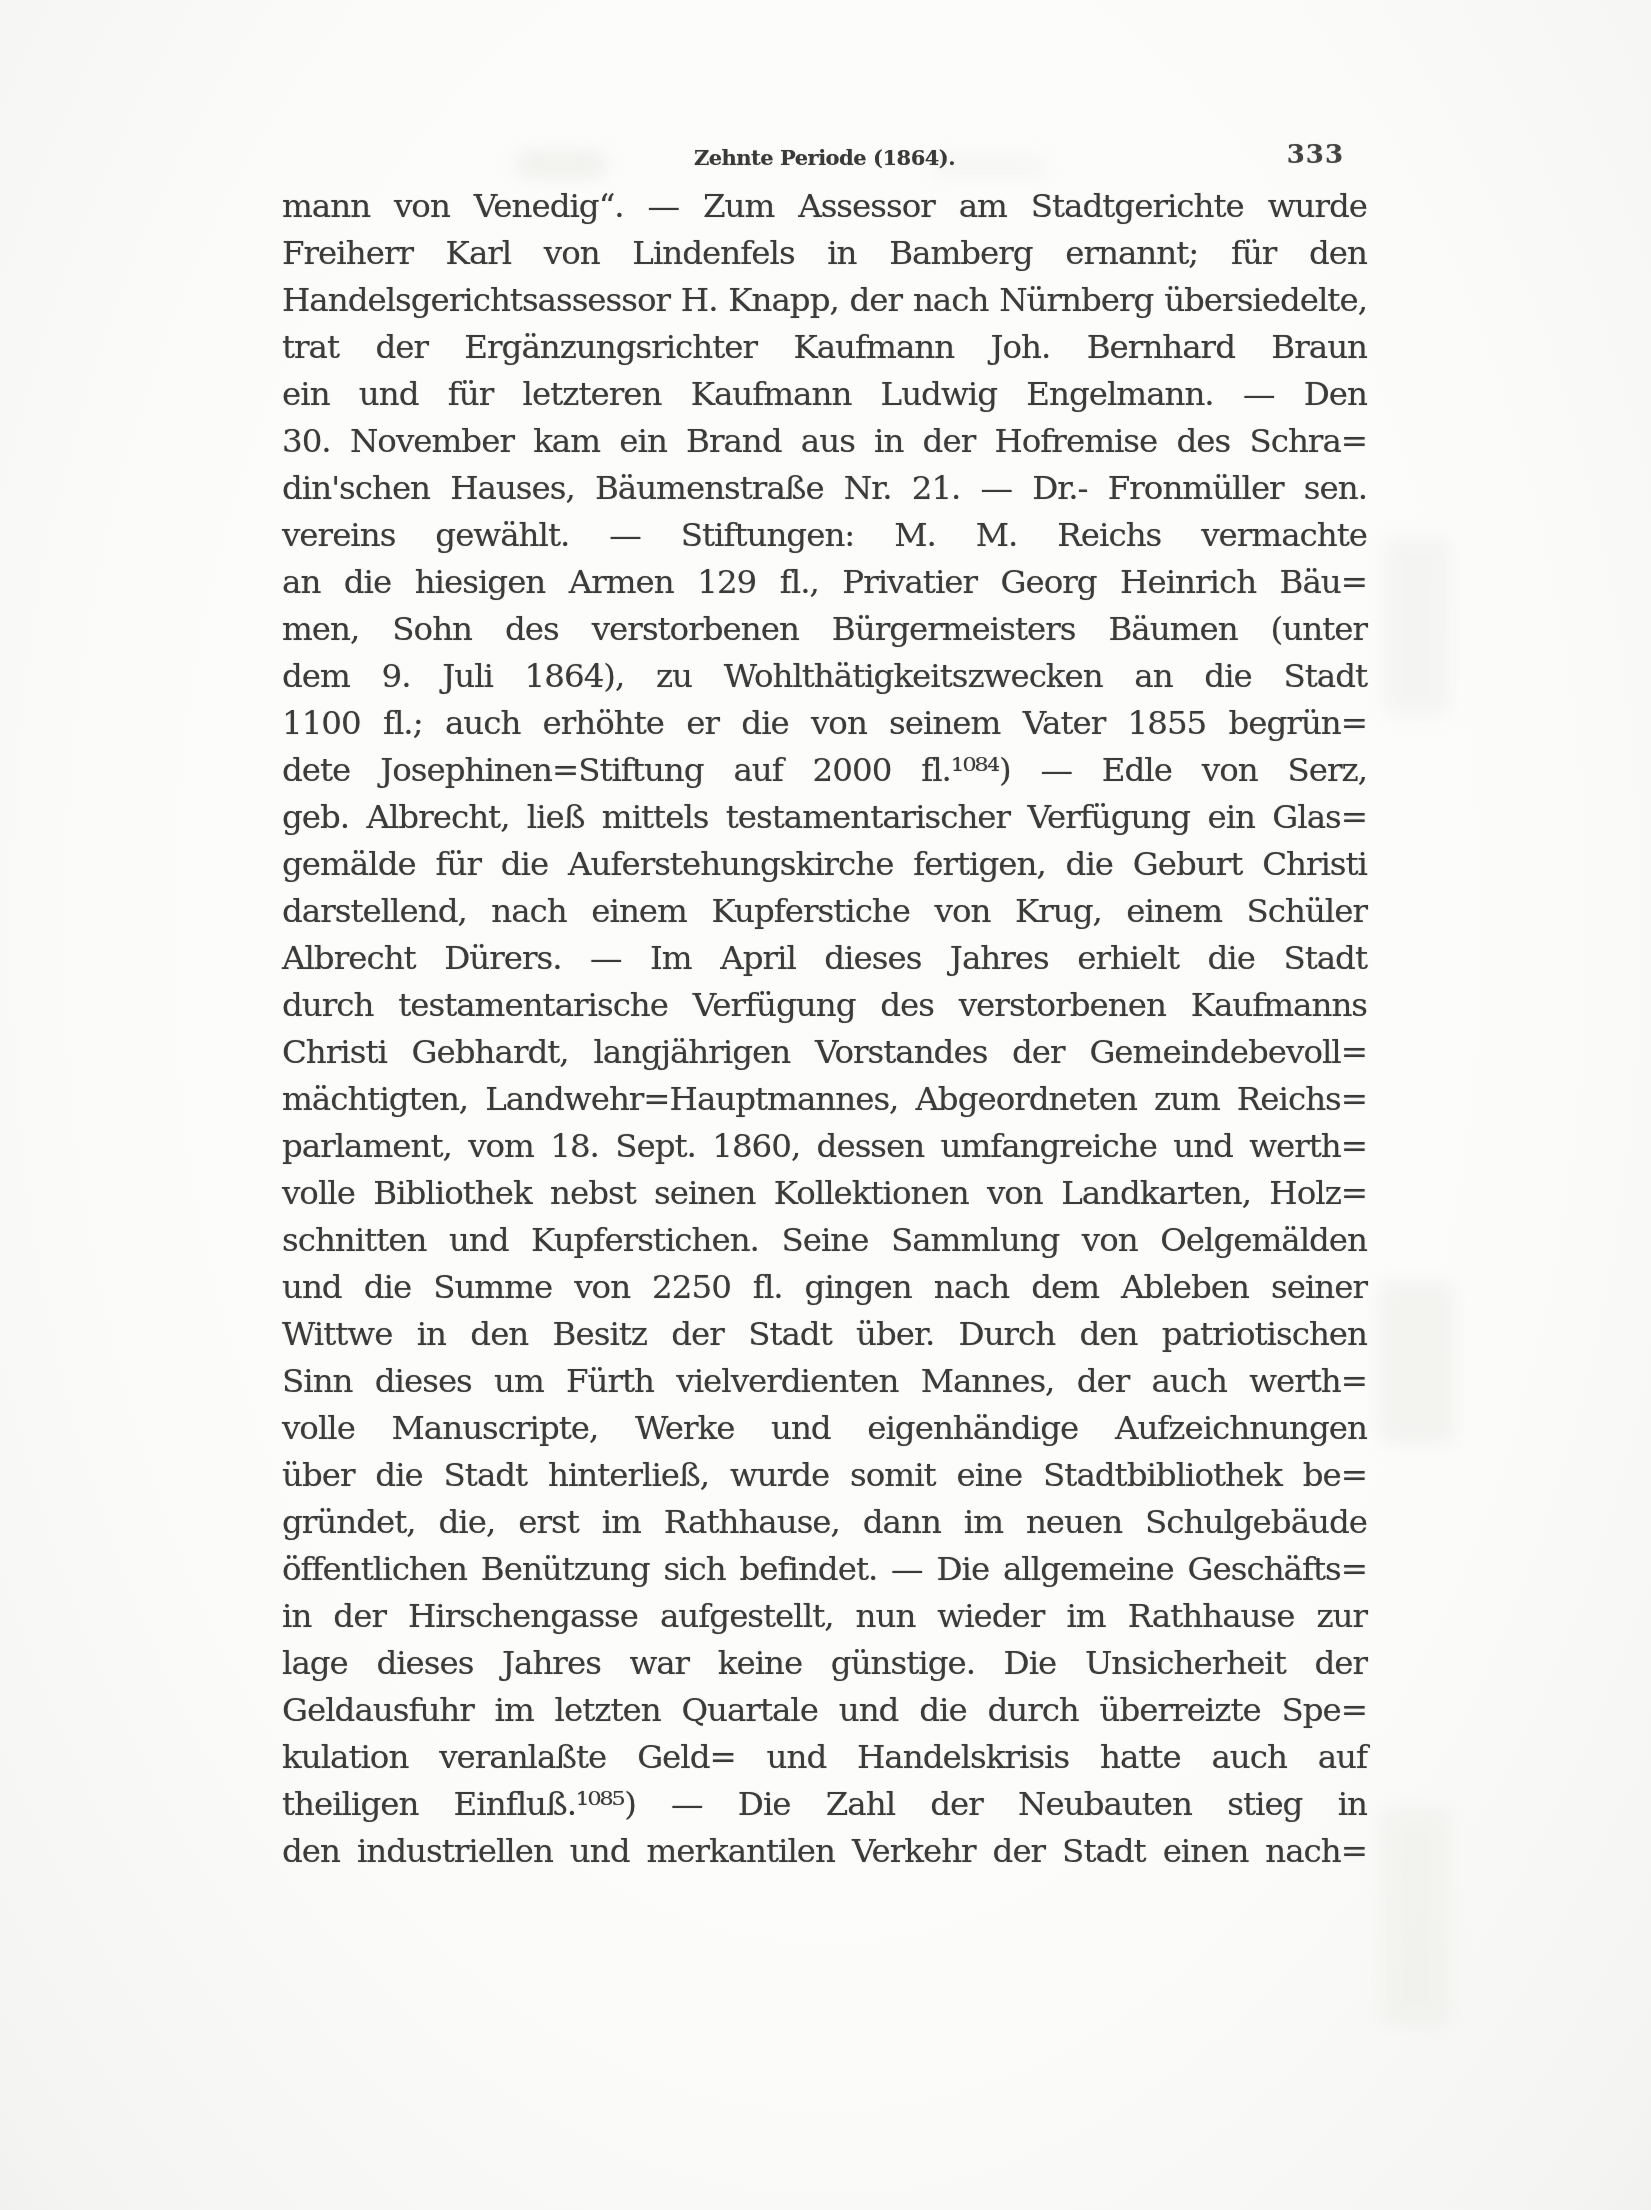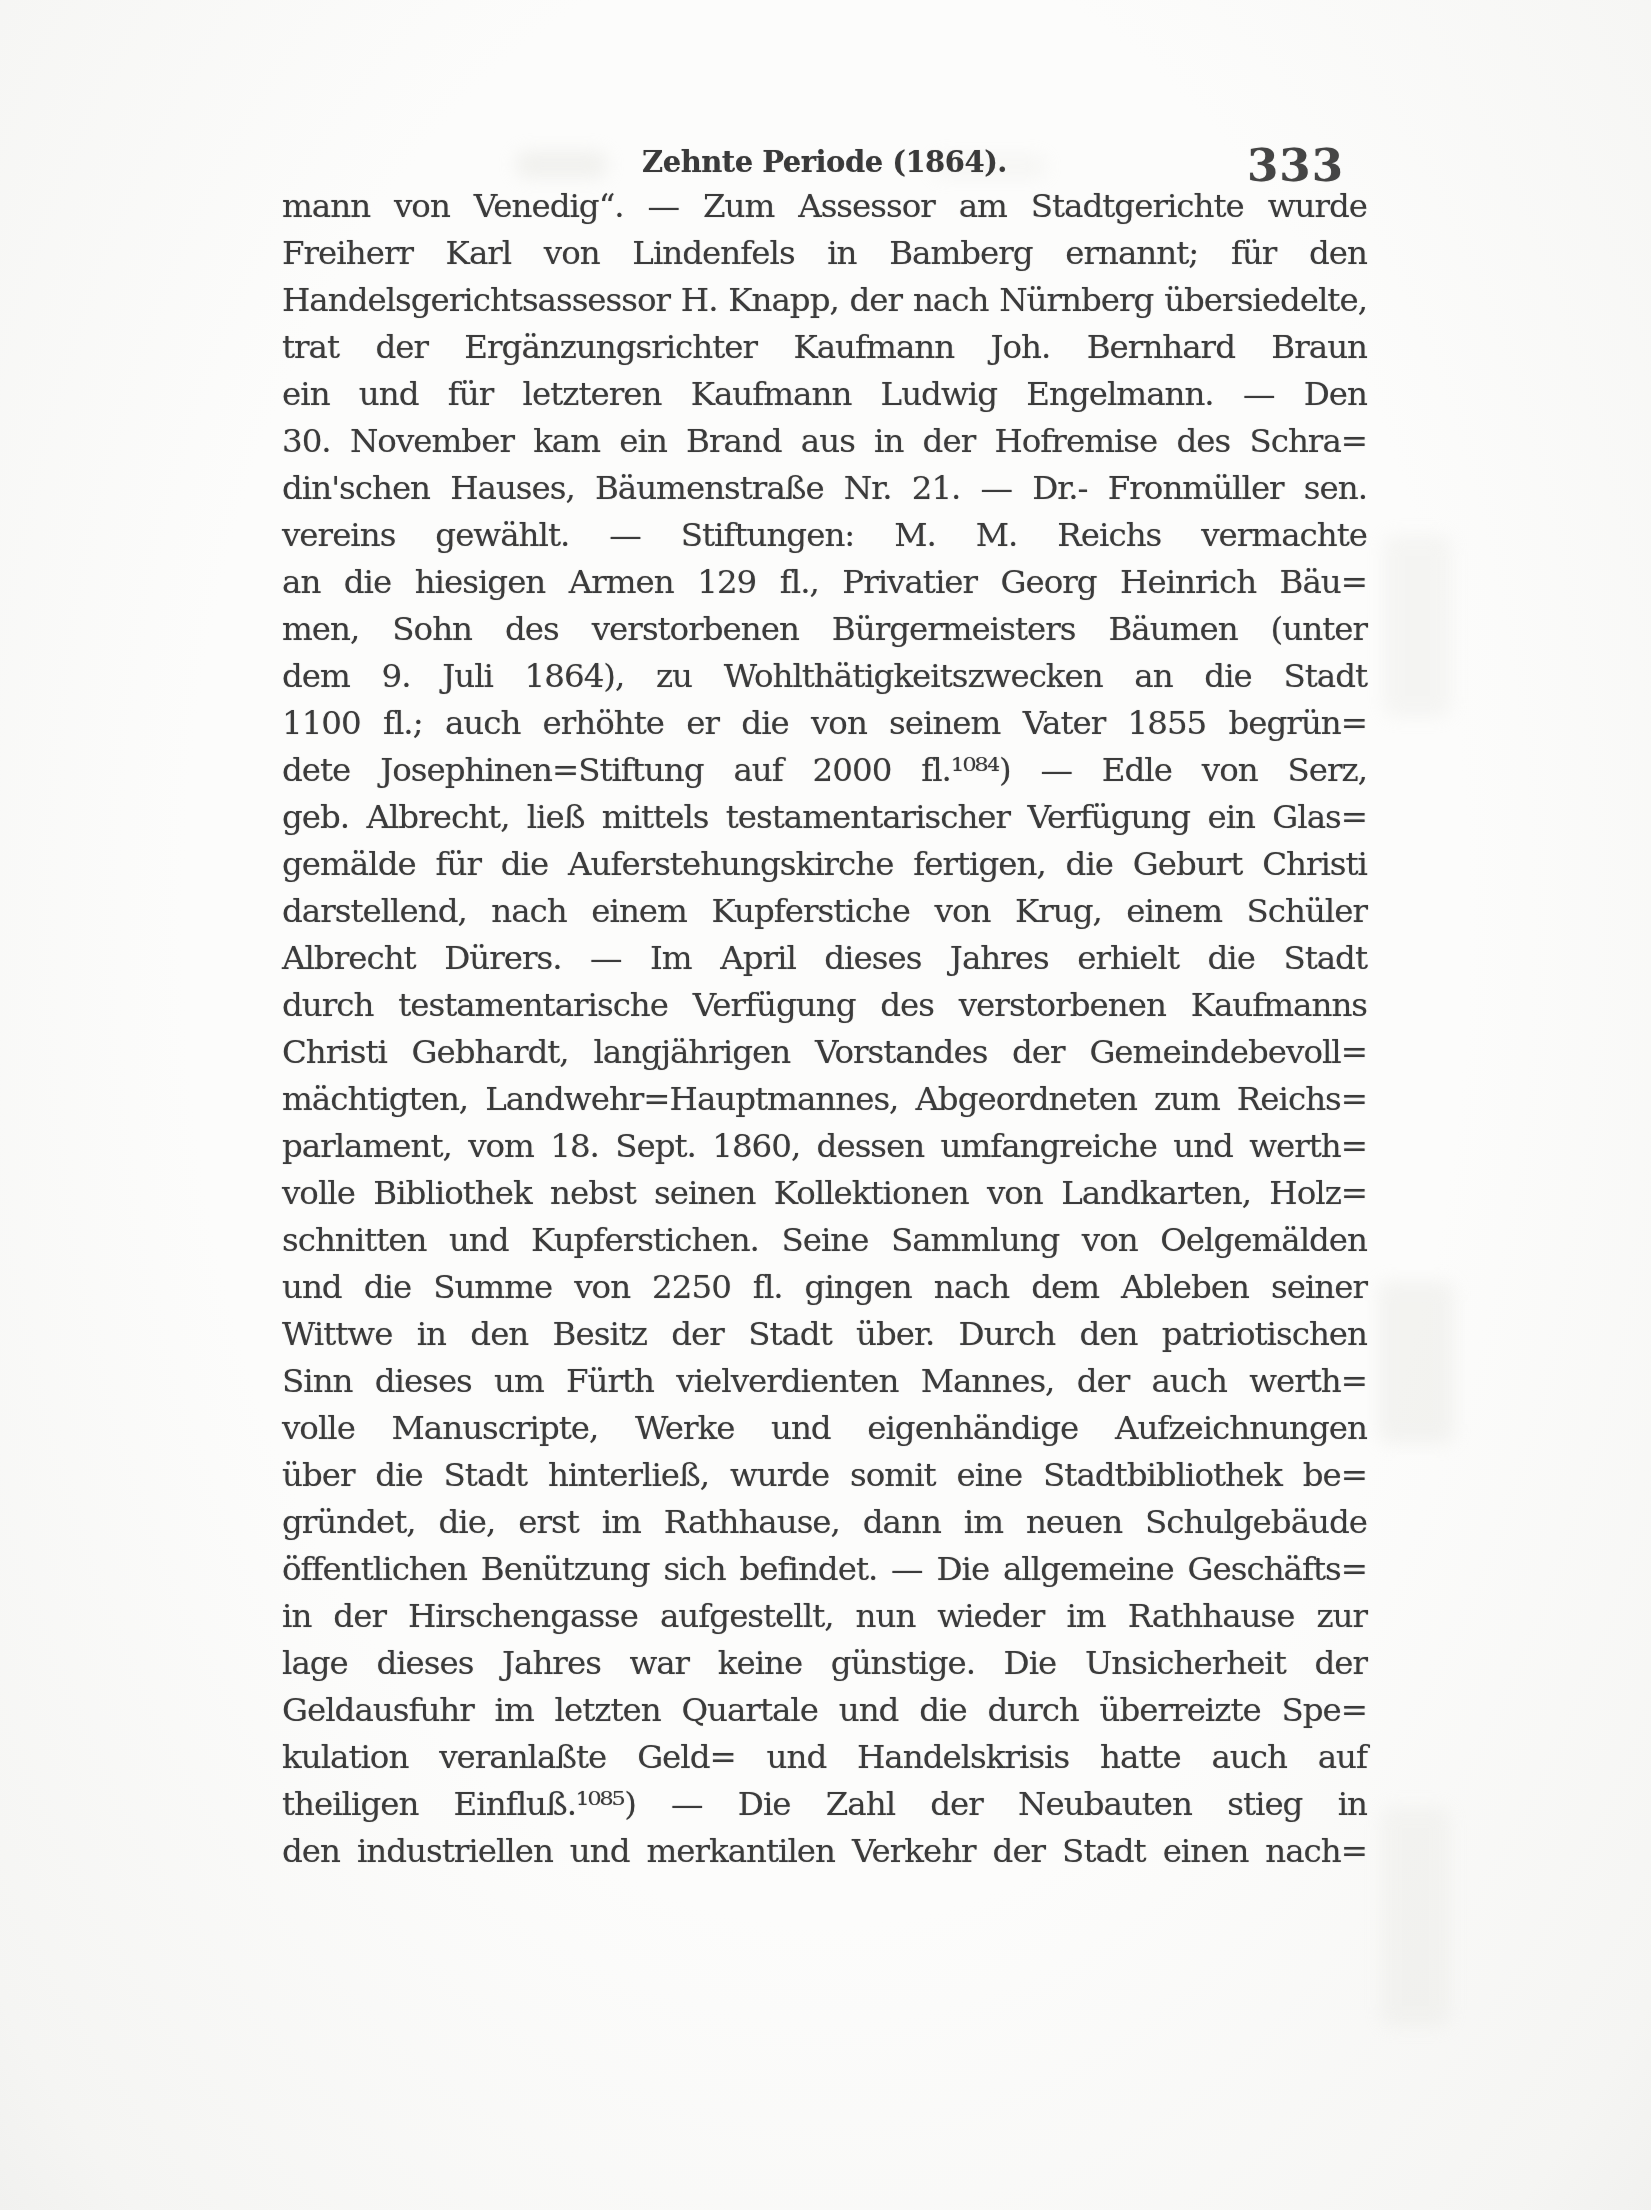--- a/index.html
+++ b/index.html
@@ -43,32 +43,32 @@
   }
   .running-head {
     position: relative;
     height: 40px;
   }
   .head-title {
     position: absolute;
     left: 50%;
     transform: translateX(-50%);
     top: 1.9px;
-    font-size: 29px;
+    font-size: 21px;
     font-weight: bold;
     letter-spacing: -0.5px;
     white-space: nowrap;
     color: #3a3a3a;
     text-shadow: 0 0 1px rgba(55,55,55,0.4);
   }
   .page-number {
     position: absolute;
     right: 23px;
     top: -3.8px;
-    font-size: 45px;
+    font-size: 26px;
     font-weight: bold;
     letter-spacing: 1px;
     color: #454545;
     text-shadow: 0 0 1px rgba(55,55,55,0.4);
   }
   .body-text {
     font-size: 32.5px;
     letter-spacing: -1px;
     color: #3b3b3b;
     text-shadow: 0 0 1.1px rgba(60,60,60,0.45);

